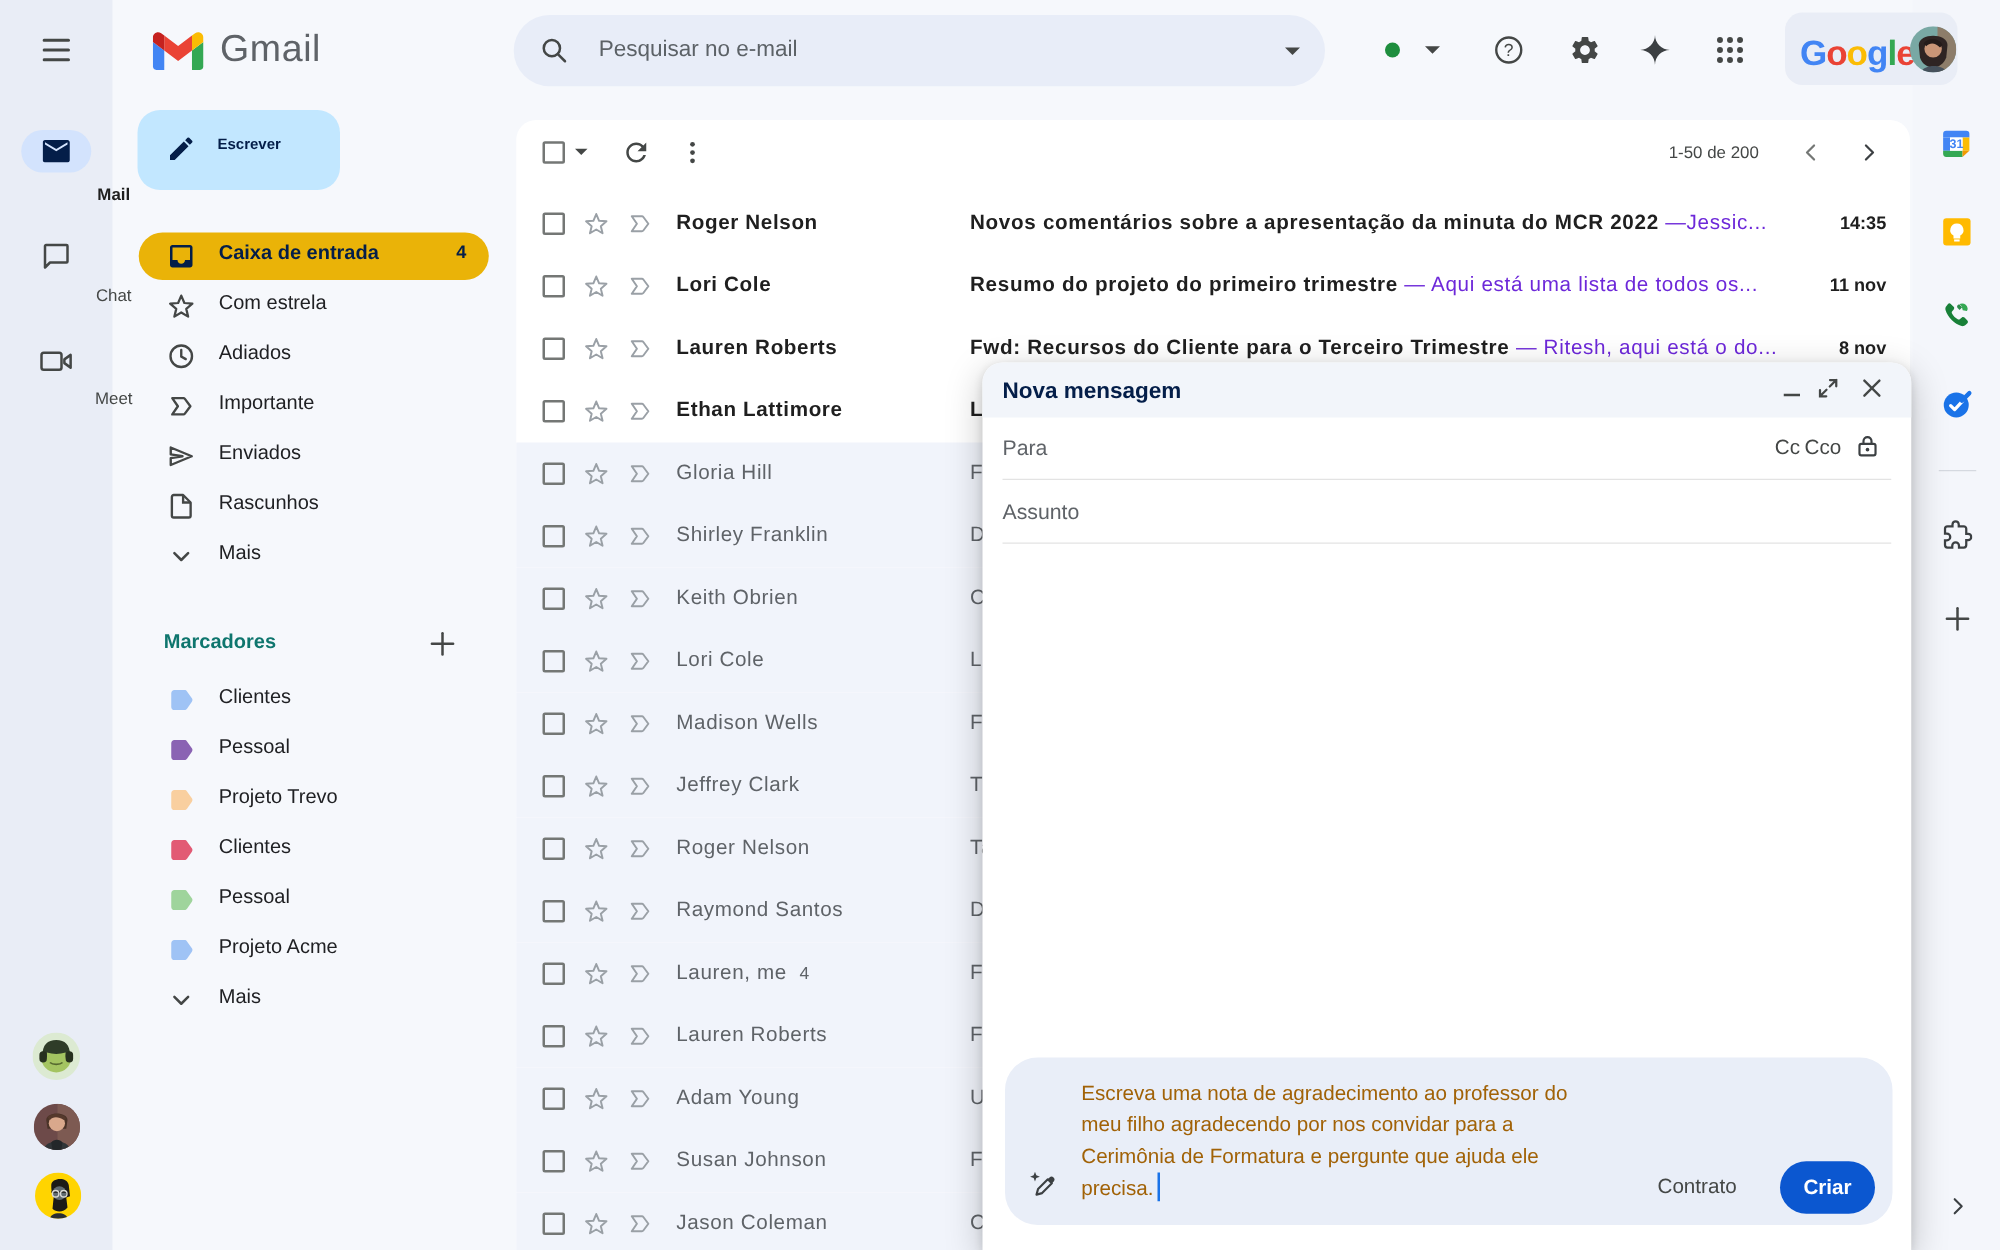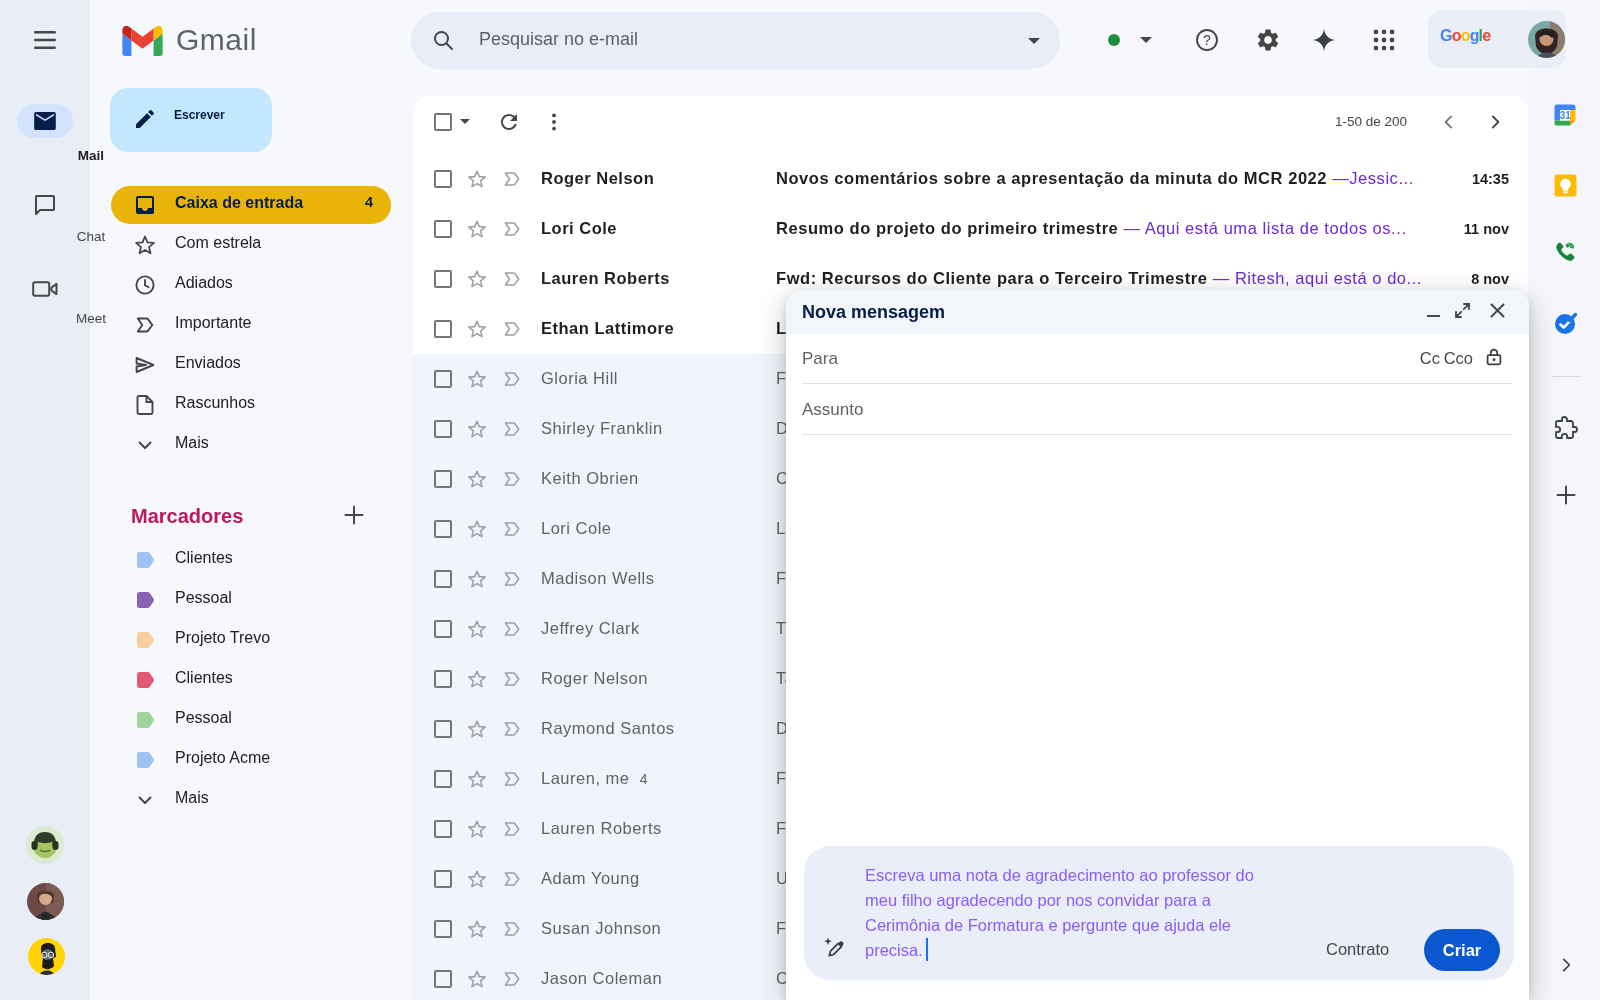--- a/index.html
+++ b/index.html
@@ -35,21 +35,21 @@
 .row.unread .subj b { font-weight:bold; color:#1f1f1f; }
 .snip { color:#6d28d9; font-weight:normal; }
 
 #rpanel { position:absolute; left:1530px; top:0px; width:70px; height:1000px; background:#f4f6fb; }
 
 #compose { position:absolute; left:786px; top:290px; width:743px; height:710px; background:#ffffff; border-radius:16px 16px 0 0; box-shadow:0 8px 30px rgba(0,0,0,0.22), 0 2px 8px rgba(0,0,0,0.12); }
 #chead { position:absolute; left:0; top:0; width:743px; height:44px; background:#f2f5fa; border-radius:16px 16px 0 0;padding-left:12px; }
 #ctitle { position:absolute; left:16px; top:12px; font-size:18px; font-weight:bold; color:#041e49; }
 .cfield { position:absolute; left:16px; width:711px; font-size:17px; color:#5f6368; }
 #prompt { position:absolute; left:18px; top:556px; width:710px; height:134px; border-radius:26px; background:#e9eef8; }
-#ptext { position:absolute; left:61px; top:17px; width:560px; font-size:16.5px; line-height:25px; color:#8b5cf6; }
+#ptext { position:absolute; left:61px; top:17px; width:560px; font-size:16.5px; line-height:25px; color:#a16207; }
 #criar { position:absolute; left:620px; top:83px; width:76px; height:42px; border-radius:21px; background:#0b57d0; color:#ffffff; font-size:16.5px; font-weight:bold; text-align:center; line-height:42px; }
 #cancelar { position:absolute; left:522px; top:94px; font-size:16.5px; color:#444746; }
 </style>
 </head>
 <body>
 <div id="rail">
   <div id="railmail"></div>
 
   <svg class="abs" style="left:34px;top:112px" width="22" height="18" viewBox="0 0 24 20">
     <path fill="#041e49" d="M22 0H2C.9 0 0 .9 0 2v16c0 1.1.9 2 2 2h20c1.1 0 2-.9 2-2V2c0-1.1-.9-2-2-2zm0 4l-10 6L2 4V2l10 6 10-6v2z"></path>
@@ -206,21 +206,21 @@
       <circle cx="4.6" cy="12" r="2.2"></circle>
         <circle cx="12" cy="12" r="2.2"></circle>
         <circle cx="19.4" cy="12" r="2.2"></circle>
       <circle cx="4.6" cy="19.4" r="2.2"></circle>
         <circle cx="12" cy="19.4" r="2.2"></circle>
         <circle cx="19.4" cy="19.4" r="2.2"></circle>
     </g>
   </svg>
 
   <div class="abs" style="left:1428px;top:10px;width:138px;height:58px;border-radius:14px;background:#e9edf6"></div>
-  <div class="abs" style="left:1440px;top:27px;font-size:16px;font-weight:bold;letter-spacing:-0.8px">
+  <div class="abs" style="left:1440px;top:27px;font-size:28px;font-weight:bold;letter-spacing:-0.8px">
     <span style="color:#4285f4">G</span><span style="color:#ea4335">o</span><span style="color:#fbbc05">o</span><span style="color:#4285f4">g</span><span style="color:#34a853">l</span><span style="color:#ea4335">e</span>
   </div>
 
   <svg class="abs" style="left:1528px;top:21px" width="37" height="37" viewBox="0 0 37 37">
     <defs>
         <clipPath id="avc">
           <circle cx="18.5" cy="18.5" r="18.5"></circle>
         </clipPath>
       </defs>
     <g clip-path="url(#avc)">
@@ -290,21 +290,21 @@
       </svg>
     <div class="tx">Rascunhos</div>
   </div>
   <div class="navitem" style="top:340px">
     <svg class="ic" viewBox="0 0 24 24">
         <path fill="none" stroke="#444746" stroke-width="2" stroke-linecap="round" stroke-linejoin="round" d="M6.5 9.5l5.5 5.5 5.5-5.5"></path>
       </svg>
     <div class="tx">Mais</div>
   </div>
 
-  <div class="abs" style="left:41px;top:419px;font-size:20px;font-weight:bold;color:#be185d">Marcadores</div>
+  <div class="abs" style="left:41px;top:419px;font-size:16px;font-weight:bold;color:#0f766e">Marcadores</div>
   <svg class="abs" style="left:253px;top:418px" width="22" height="22" viewBox="0 0 22 22">
       <g stroke="#444746" stroke-width="2" stroke-linecap="round">
         <line x1="11" y1="2.5" x2="11" y2="19.5"></line>
         <line x1="2.5" y1="11" x2="19.5" y2="11"></line>
       </g>
     </svg>
   <div class="navitem" style="top:455px">
     <svg class="ic" viewBox="0 0 24 24">
         <path fill="#9fc3f5" d="M4 6.5C4 5.1 5.1 4 6.5 4h8.1c.8 0 1.6.4 2 1.1l3.9 5.5c.6.8.6 1.9 0 2.8l-3.9 5.5c-.5.7-1.2 1.1-2 1.1H6.5C5.1 20 4 18.9 4 17.5v-11z"></path>
       </svg>

